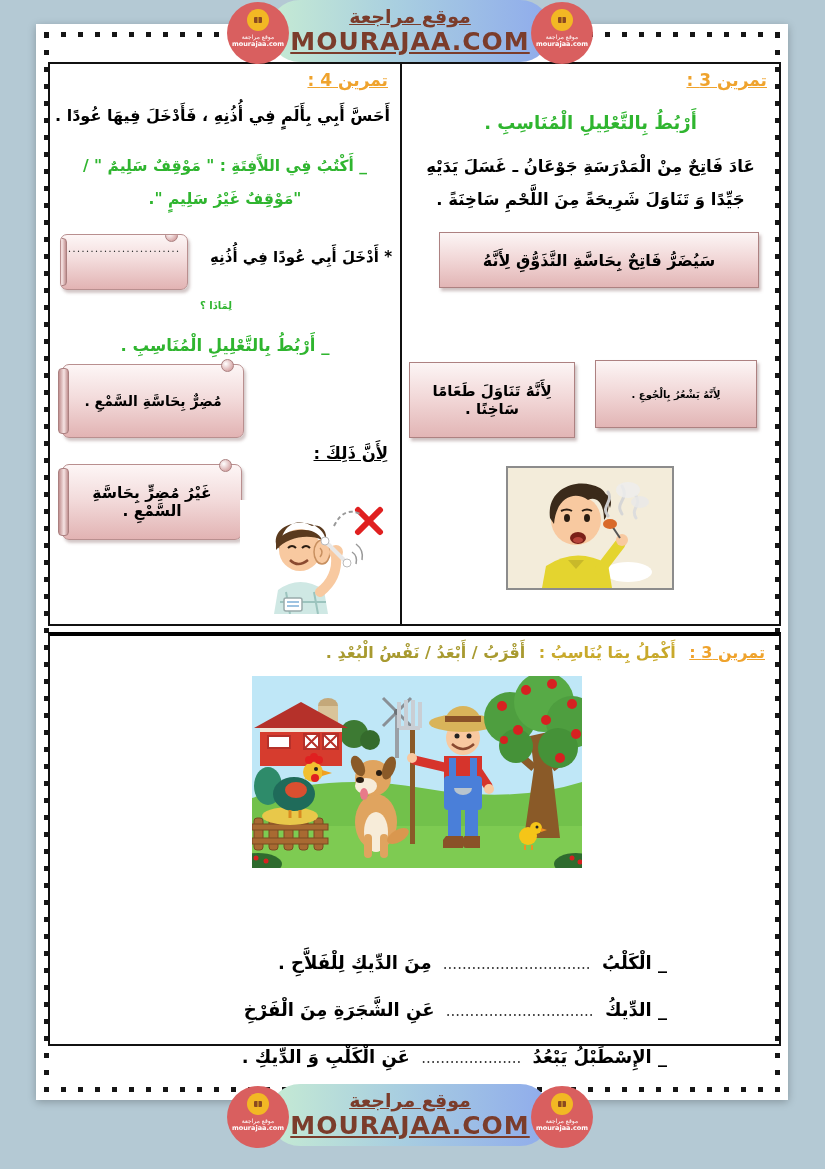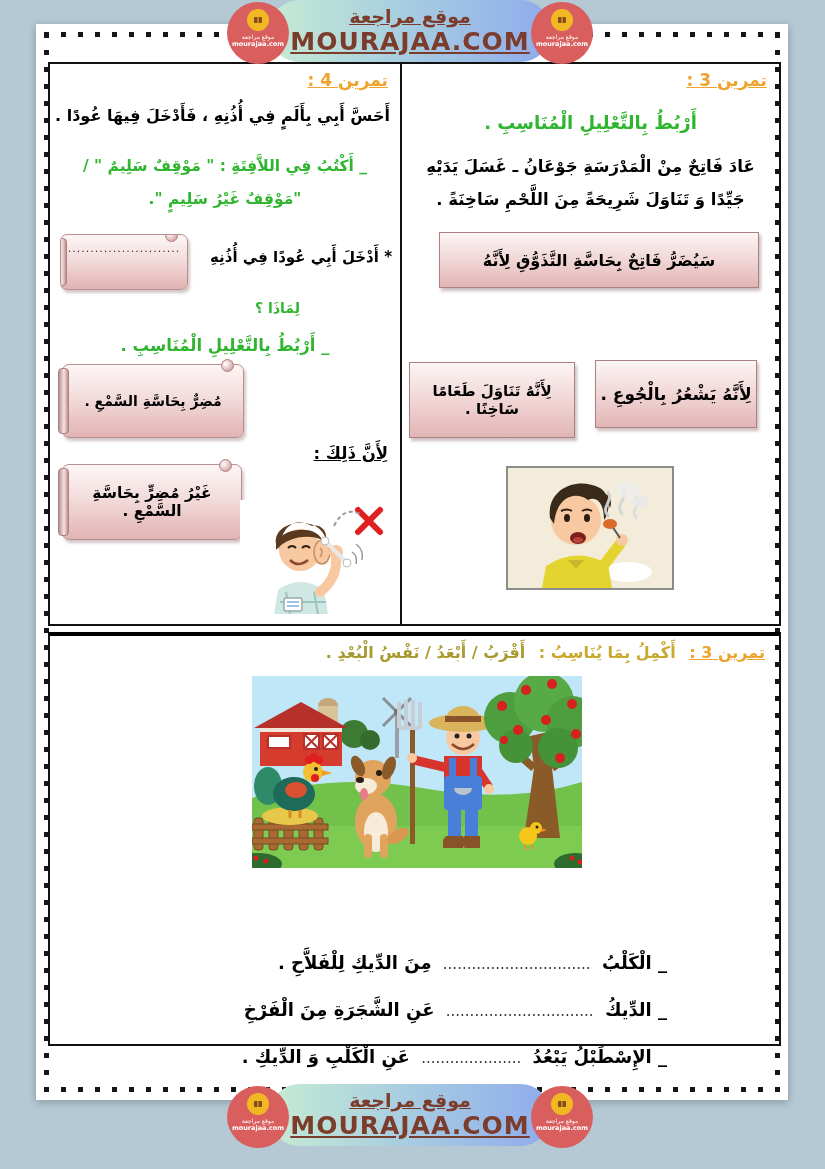--- a/index.html
+++ b/index.html
@@ -66,21 +66,21 @@
     font-size:16.5px;font-weight:bold;color:#000;line-height:2.0;
   }
   .pinkbox{
     background:linear-gradient(180deg,#fcf5f5 0%,#f1d6d6 50%,#e2b5b5 100%);
     border:1px solid #ad8181;
     box-shadow:2px 3px 3px rgba(110,70,70,.35);
     display:flex;align-items:center;justify-content:center;
     direction:rtl;text-align:center;color:#000;font-weight:bold;
   }
   .ex3-stem{position:absolute;top:168px;left:37px;width:318px;height:54px;font-size:16px;}
-  .ex3-opt-hunger{position:absolute;top:296px;right:22px;width:160px;height:66px;font-size:17px;}
+  .ex3-opt-hunger{position:absolute;top:296px;right:22px;width:160px;height:66px;font-size:10px;}
   .ex3-opt-hot{position:absolute;top:298px;left:7px;width:166px;height:76px;font-size:15px;padding:0 6px;box-sizing:border-box;}
   .ex3-img{
     position:absolute;top:402px;left:104px;width:168px;height:124px;
     border:2px solid #8c8c8c;background:#f3ecda;box-sizing:border-box;
   }
   
   .ex4-intro{
     position:absolute;top:42px;right:10px;direction:rtl;white-space:nowrap;
     color:#000;font-weight:bold;font-size:16px;
   }
@@ -103,21 +103,21 @@
   }
   .ex4-scroll-dots{
     position:absolute;top:170px;left:10px;width:128px;height:56px;
     display:flex;align-items:flex-start;justify-content:center;
     font-size:11px;color:#333;letter-spacing:1px;overflow:hidden;padding-top:7px;box-sizing:border-box;
   }
   .ex4-statement{
     position:absolute;top:184px;right:8px;direction:rtl;white-space:nowrap;
     color:#000;font-weight:bold;font-size:15px;
   }
-  .ex4-why{position:absolute;top:236px;left:150px;width:100px;text-align:right;font-size:14px;direction:rtl;}
+  .ex4-why{position:absolute;top:236px;left:150px;width:100px;text-align:left;font-size:10px;direction:rtl;}
   .ex4-link{top:272px;font-size:16.5px;}
   .ex4-opt1{
     position:absolute;top:300px;left:12px;width:180px;height:72px;
     display:flex;align-items:center;justify-content:center;direction:rtl;text-align:center;
     font-weight:bold;font-size:14px;color:#000;
   }
   .ex4-because{
     position:absolute;top:380px;right:12px;direction:rtl;
     color:#000;font-weight:bold;font-size:16.5px;text-decoration:underline;
   }

